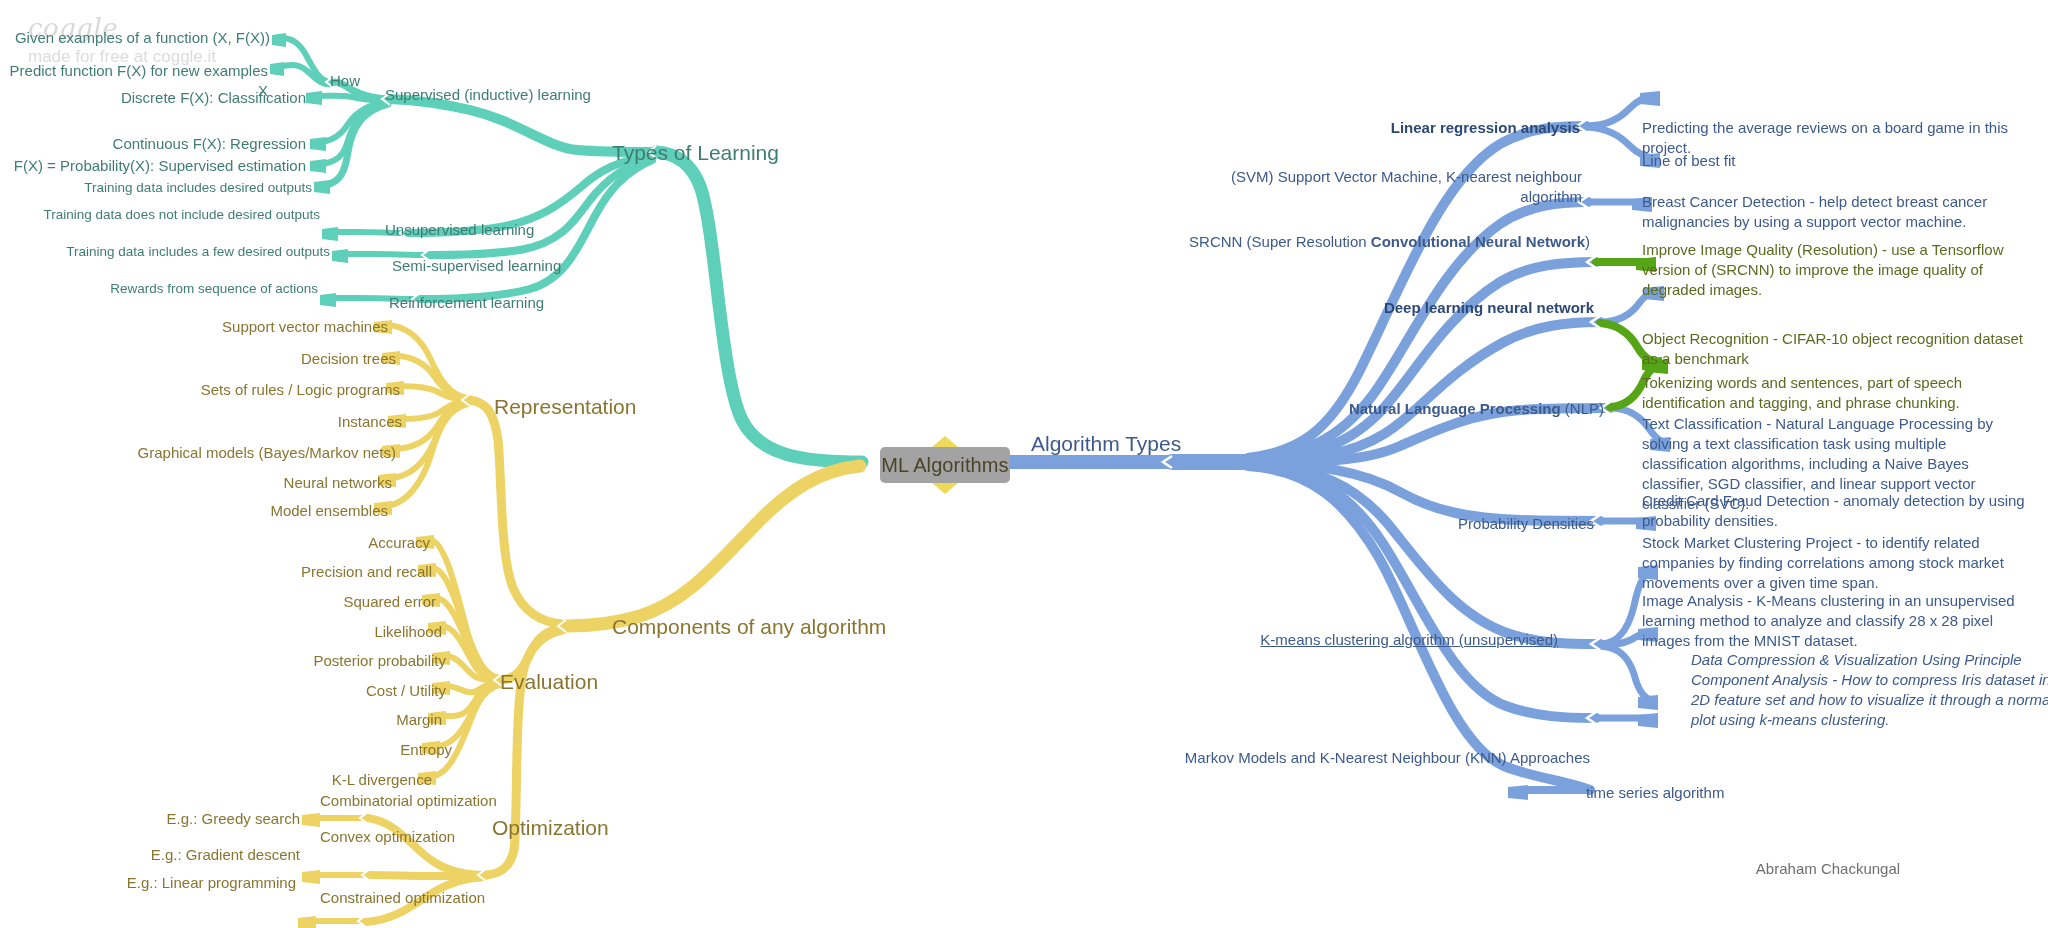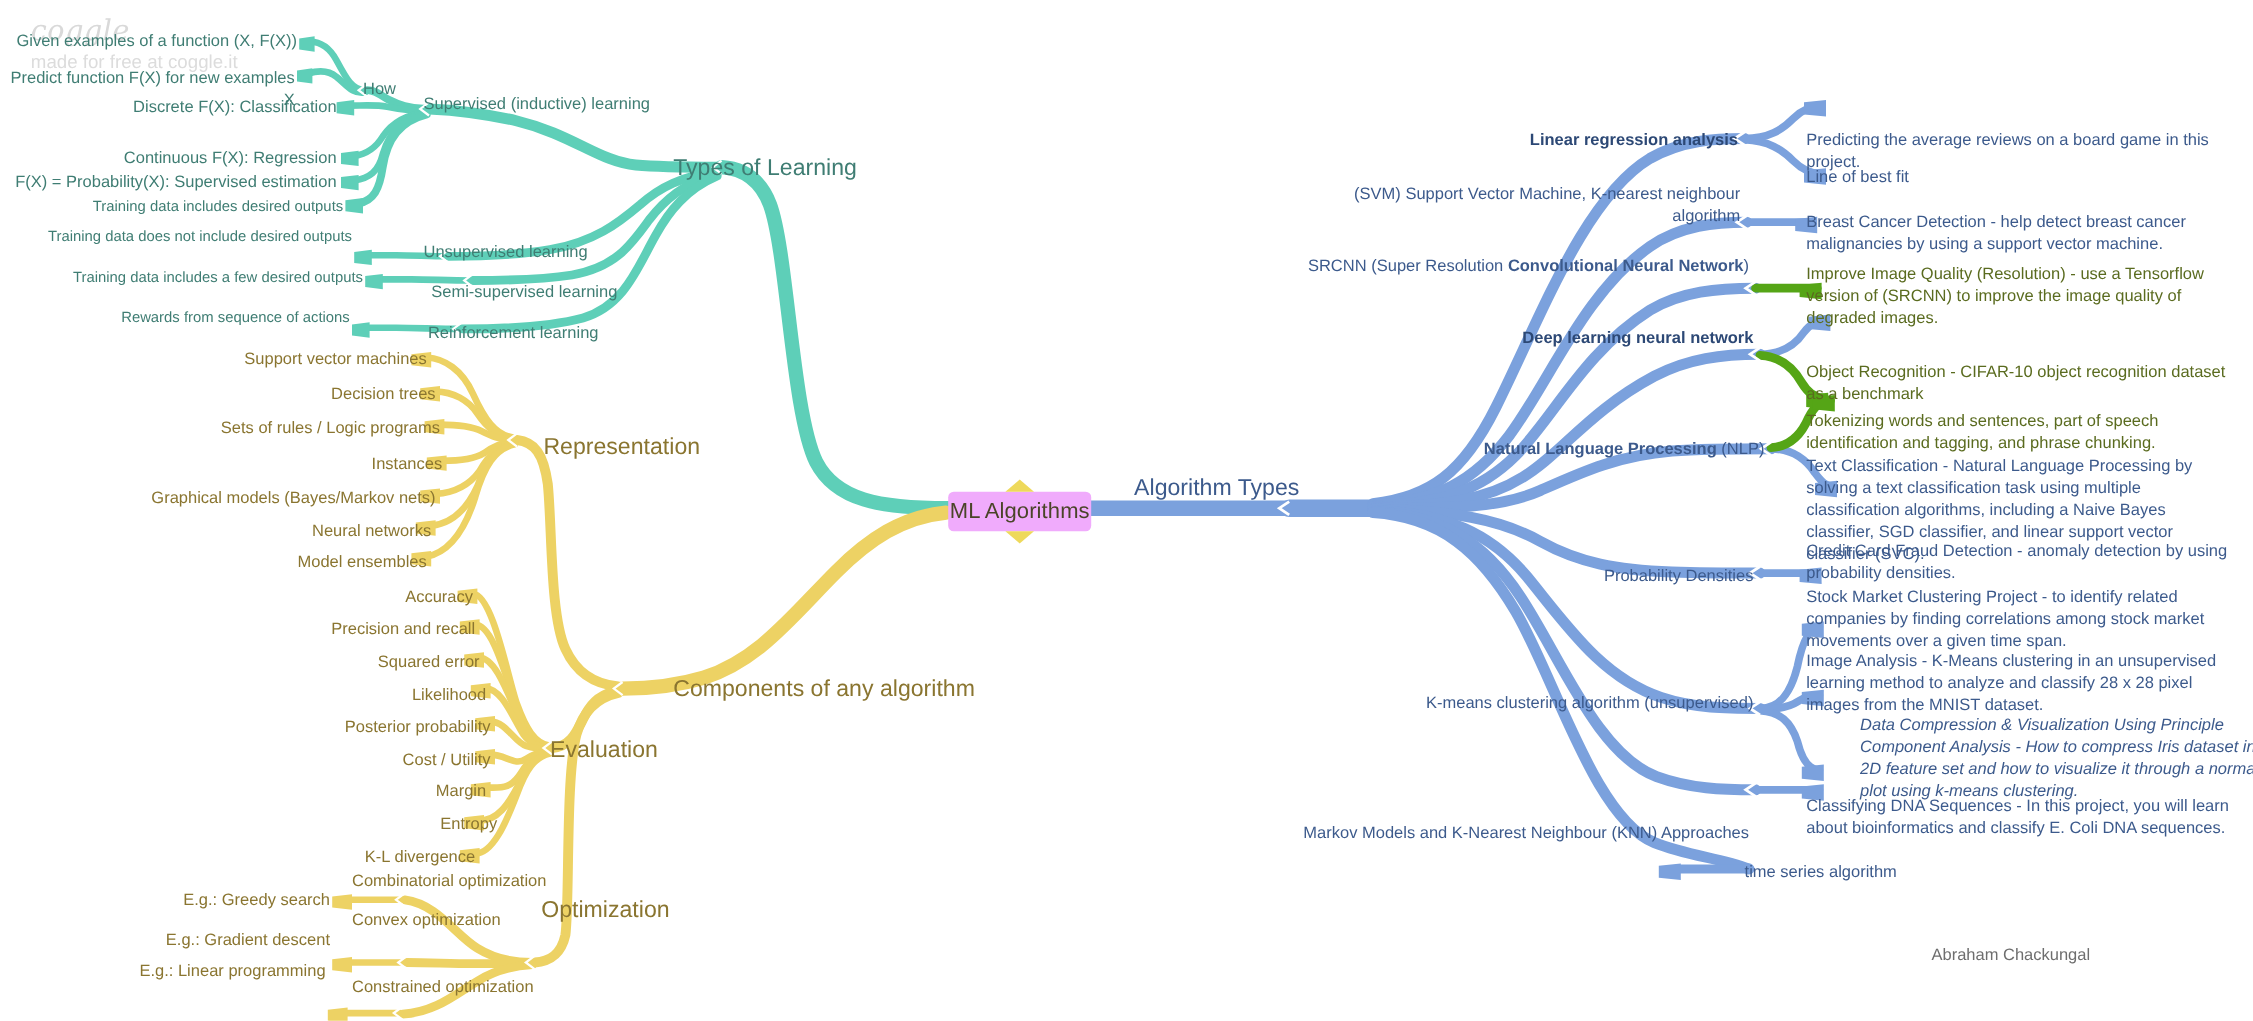--- a/index.html
+++ b/index.html
@@ -29,23 +29,23 @@
   .blue-b{color:#2c4875;font-weight:bold;}
   .green{color:#5a6b1f;}
 
   .sz-s{font-size:13.5px;}
   .sz-m{font-size:15px;}
   .sz-l{font-size:21px;}
 
   
   #root-node{
     position:absolute;
-    left:862px;top:447px;
+    left:880px;top:447px;
     width:130px;height:36px;
-    background:#f0abfc;
+    background:#a3a3a3;
     border-radius:5px;
     display:flex;align-items:center;justify-content:center;
     font-size:20px;color:#4a4428;
     letter-spacing:.1px;
   }
   #root-node .spike{
     position:absolute;width:0;height:0;
     border-left:13px solid transparent;border-right:13px solid transparent;
   }
   #root-node .spike.up{top:-11px;left:50%;margin-left:-13px;border-bottom:11px solid #eed95b;}
@@ -350,21 +350,21 @@
   <div class="lbl r blue sz-m" style="left:1200px;top:167px;width:382px;">(SVM) Support Vector Machine, K-nearest neighbour algorithm</div>
 
   <div class="lbl r blue sz-m" style="left:1180px;top:232px;width:410px;"><span>SRCNN (Super Resolution </span><b>Convolutional Neural Network</b><span>)</span></div>
 
   <div class="lbl r blue-b sz-m" style="left:1240px;top:298px;width:354px;">Deep learning neural network</div>
 
   <div class="lbl r blue sz-m" style="left:1230px;top:399px;width:374px;"><b>Natural Language Processing</b><span> (NLP)</span></div>
 
   <div class="lbl r blue sz-m" style="left:1240px;top:514px;width:354px;">Probability Densities</div>
 
-  <div class="lbl r blue sz-m" style="left:1180px;top:630px;width:414px;">K-means clustering algorithm (unsupervised)</div>
+  <div class="lbl r blue sz-m" style="left:1144px;top:630px;width:414px;text-decoration:underline;">K-means clustering algorithm (unsupervised)</div>
 
   <div class="lbl r blue sz-m" style="left:1160px;top:748px;width:430px;">Markov Models and K-Nearest Neighbour (KNN) Approaches</div>
 
   <div class="lbl l blue sz-m" style="left:1586px;top:783px;">time series algorithm</div>
 
   <div class="lbl l blue sz-m" style="left:1642px;top:118px;width:390px;">Predicting the average reviews on a board game in this project.</div>
 
   <div class="lbl l blue sz-m" style="left:1642px;top:151px;width:390px;">Line of best fit</div>
 
   <div class="lbl l blue sz-m" style="left:1642px;top:192px;width:390px;">Breast Cancer Detection - help detect breast cancer malignancies by using a support vector machine.</div>
@@ -379,17 +379,16 @@
   <div class="lbl l blue sz-m" style="left:1642px;top:414px;width:372px;">Text Classification - Natural Language Processing by solving a text classification task using multiple classification algorithms, including a Naive Bayes classifier, SGD classifier, and linear support vector classifier (SVC).</div>
 
   <div class="lbl l blue sz-m" style="left:1642px;top:491px;width:390px;">Credit Card Fraud Detection - anomaly detection by using probability densities.</div>
 
   <div class="lbl l blue sz-m" style="left:1642px;top:533px;width:378px;">Stock Market Clustering Project - to identify related companies by finding correlations among stock market movements over a given time span.</div>
 
   <div class="lbl l blue sz-m" style="left:1642px;top:591px;width:394px;">Image Analysis - K-Means clustering in an unsupervised learning method to analyze and classify 28 x 28 pixel images from the MNIST dataset.</div>
 
   <div class="lbl l blue sz-m" style="left:1691px;top:650px;width:390px;font-style:italic;">Data Compression &amp; Visualization Using Principle Component Analysis - How to compress Iris dataset into a 2D feature set and how to visualize it through a normal x-y plot using k-means clustering.</div>
 
-  <div class="lbl l blue sz-m" style="left:1642px;top:723px;width:390px;">Classifying DNA Sequences - In this project, you will learn about bioinformatics and classify E. Coli DNA sequences.</div>
 
   <div id="credit">Abraham Chackungal</div>
 
 </div>
 
 </body></html>

